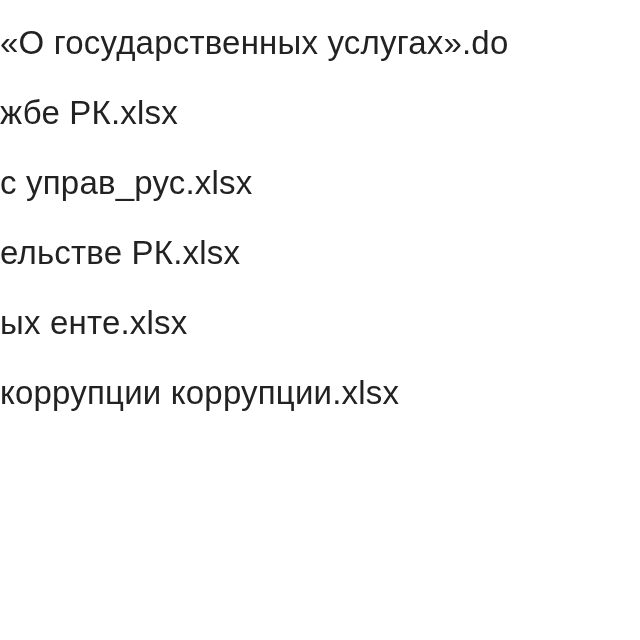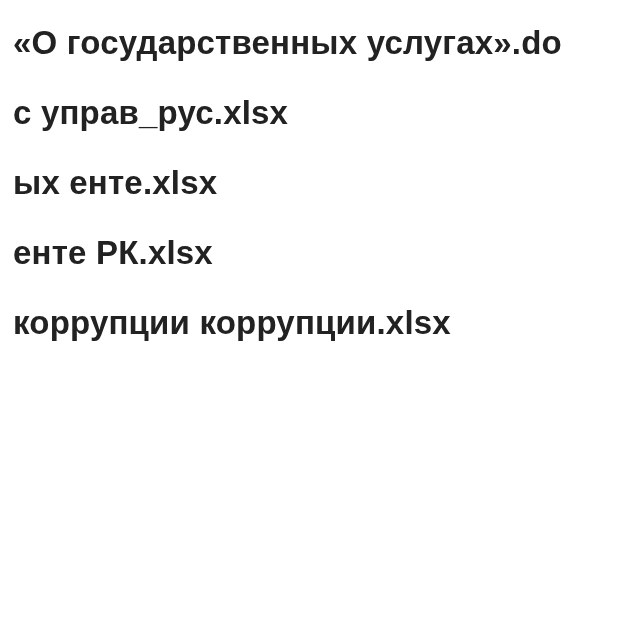--- a/index.html
+++ b/index.html
@@ -20,36 +20,39 @@
       display: flex;
       align-items: center;
       height: 70px;
       white-space: nowrap;
       overflow: hidden;
     }
     .file-label {
       font-size: 33px;
       color: #222222;
       letter-spacing: 0.2px;
-      font-weight: 700;
-      padding-left: 13px;
+      font-weight: 400;
+      padding-left: 0;
     }
   </style>
 </head>
 <body>
 
 <div class="file-list">
   <div class="file-row">
     <span class="file-label">«О государственных услугах».do</span>
   </div>
   <div class="file-row">
+    <span class="file-label">жбе РК.xlsx</span>
+  </div>
+  <div class="file-row">
     <span class="file-label">с управ_рус.xlsx</span>
   </div>
   <div class="file-row">
-    <span class="file-label">ых енте.xlsx</span>
+    <span class="file-label">ельстве РК.xlsx</span>
   </div>
   <div class="file-row">
-    <span class="file-label">енте РК.xlsx</span>
+    <span class="file-label">ых енте.xlsx</span>
   </div>
   <div class="file-row">
     <span class="file-label">коррупции коррупции.xlsx</span>
   </div>
 </div>
 
 </body></html>

